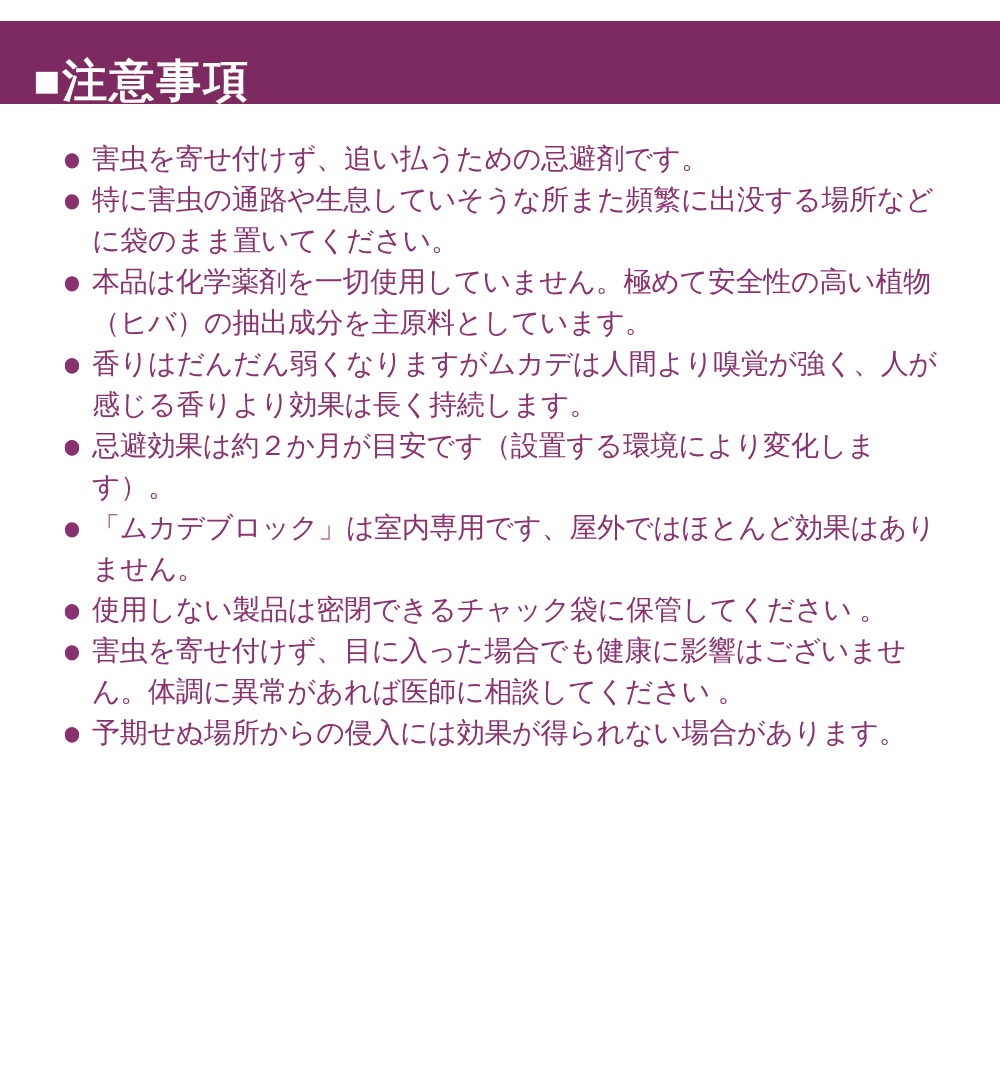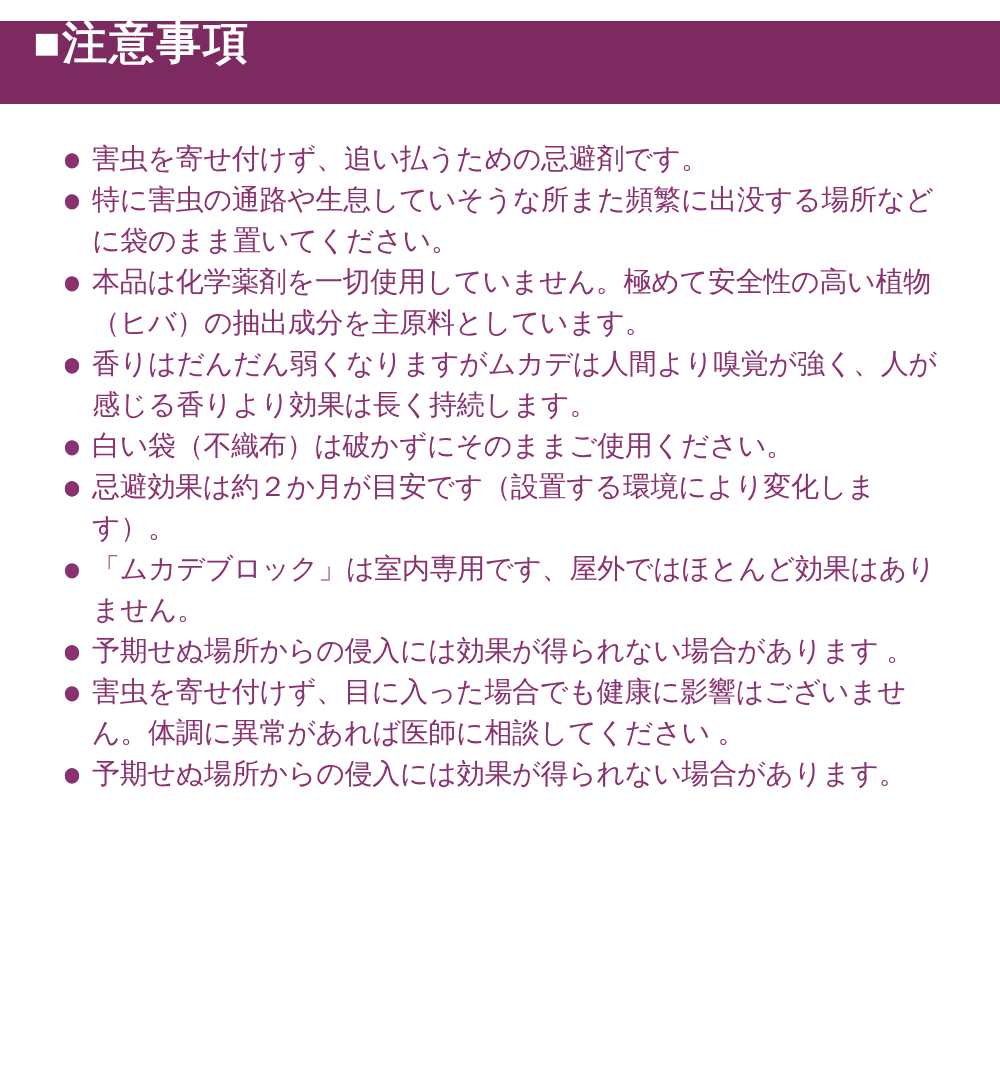--- a/index.html
+++ b/index.html
@@ -20,21 +20,21 @@
     overflow: hidden;
   }
   .header-bar {
     position: absolute;
     top: 21px;
     left: 0;
     width: 1000px;
     height: 83px;
     background: var(--bar);
     display: flex;
-    align-items: flex-start;
+    align-items: flex-end;
     padding-left: 33px;
   }
   .page-title {
     color: var(--title_text);
     font-size: 45px;
     font-weight: bold;
     letter-spacing: 2px;
     line-height: 1;
     
     transform: translateY(-1px);
@@ -94,39 +94,38 @@
       </li>
       <li class="note-item">
         <span class="bullet-icon">●</span>
       </li>
       <li class="note-item">
         <span class="bullet-icon">●</span>
         <span>香りはだんだん弱くなりますがムカデは人間より嗅覚が強く、人が感じる香りより効果は長く持続します。</span>
       </li>
       <li class="note-item">
         <span class="bullet-icon">●</span>
-        <span>白い袋（不織布）は破かずにそのままご使用ください。</span>
       </li>
       <li class="note-item">
         <span class="bullet-icon">●</span>
       </li>
       <li class="note-item">
         <span class="bullet-icon">●</span>
         <span>忌避効果は約２か月が目安です（設置する環境により変化します）。</span>
       </li>
       <li class="note-item">
         <span class="bullet-icon">●</span>
         <span>「ムカデブロック」は室内専用です、屋外ではほとんど効果はありません。</span>
       </li>
       <li class="note-item">
         <span class="bullet-icon">●</span>
       </li>
       <li class="note-item">
         <span class="bullet-icon">●</span>
-        <span>予期せぬ場所からの侵入には効果が得られない場合があります 。</span>
+        <span>使用しない製品は密閉できるチャック袋に保管してください 。</span>
       </li>
       <li class="note-item">
         <span class="bullet-icon">●</span>
         <span>害虫を寄せ付けず、目に入った場合でも健康に影響はございません。体調に異常があれば医師に相談してください 。</span>
       </li>
       <li class="note-item">
         <span class="bullet-icon">●</span>
       </li>
       <li class="note-item">
         <span class="bullet-icon">●</span>

